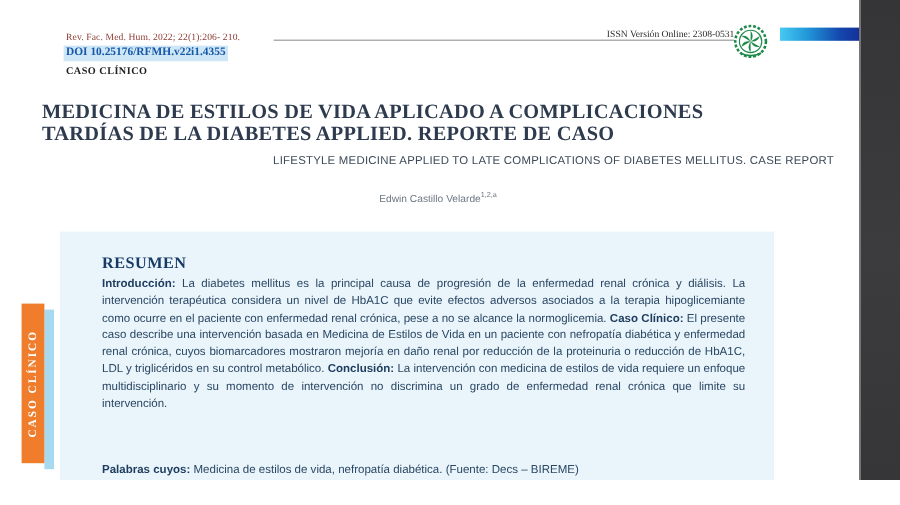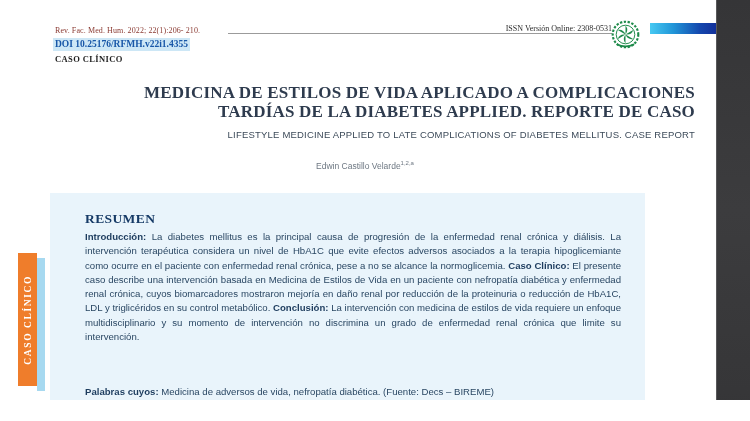--- a/index.html
+++ b/index.html
@@ -44,21 +44,21 @@
     font-family:"Liberation Serif",serif;font-weight:bold;font-size:9.5px;
     color:#141414;white-space:nowrap;
   }
   .logo{position:absolute;left:610px;top:19px;width:31px;height:31px;}
   .gradient-bar{
     position:absolute;left:650px;top:23px;width:66px;height:11px;
     background:linear-gradient(90deg,#47c9f2 0%,#2196d8 35%,#1448ae 75%,#13309a 100%);
   }
   
   .title{
-    position:absolute;left:35px;top:83px;width:660px;text-align:right;
+    position:absolute;left:35px;top:83px;width:660px;text-align:left;
     font-family:"Liberation Serif",serif;font-weight:bold;font-size:17px;
     line-height:19px;color:#2e3b4e;letter-spacing:.2px;
   }
   .subtitle{
     position:absolute;left:35px;top:129px;width:660px;text-align:right;
     font-size:9.5px;color:#3c4a59;letter-spacing:.2px;
   }
   .author{
     position:absolute;left:35px;top:160px;width:660px;text-align:center;
     font-size:8.5px;color:#6e7883;
@@ -136,21 +136,21 @@
   </div>
 
   <div class="abstract-box"></div>
   <div class="abstract-heading">RESUMEN</div>
   <p class="abstract-text">
     <b>Introducción:</b><span> La diabetes mellitus es la principal causa de progresión de la enfermedad renal crónica y diálisis. La intervención terapéutica considera un nivel de HbA1C que evite efectos adversos asociados a la terapia hipoglicemiante como ocurre en el paciente con enfermedad renal crónica, pese a no se alcance la normoglicemia. </span>
     <b>Caso Clínico:</b><span> El presente caso describe una intervención basada en Medicina de Estilos de Vida en un paciente con nefropatía diabética y enfermedad renal crónica, cuyos biomarcadores mostraron mejoría en daño renal por reducción de la proteinuria o reducción de HbA1C, LDL y triglicéridos en su control metabólico. </span>
     <b>Conclusión:</b><span> La intervención con medicina de estilos de vida requiere un enfoque multidisciplinario y su momento de intervención no discrimina un grado de enfermedad renal crónica que limite su intervención.</span>
   </p>
   <p class="keywords">
-    <b>Palabras cuyos:</b><span> Medicina de adversos de vida, nefropatía diabética. (Fuente: Decs – BIREME)</span>
+    <b>Palabras cuyos:</b><span> Medicina de estilos de vida, nefropatía diabética. (Fuente: Decs – BIREME)</span>
   </p>
 
   <div class="strip-blue"></div>
   <div class="side-tab">
     <span>CASO CLÍNICO</span>
   </div>
 
   <div class="dark-edge"></div>
 
 </div>

